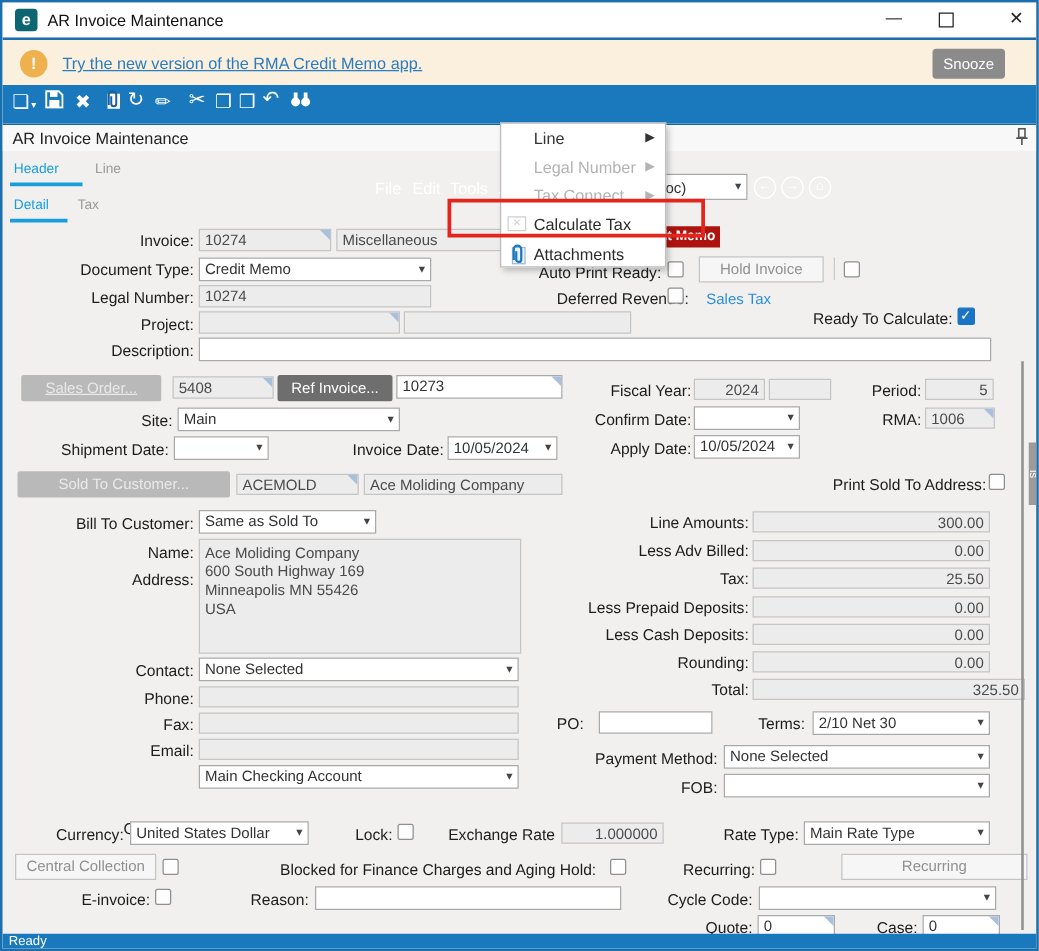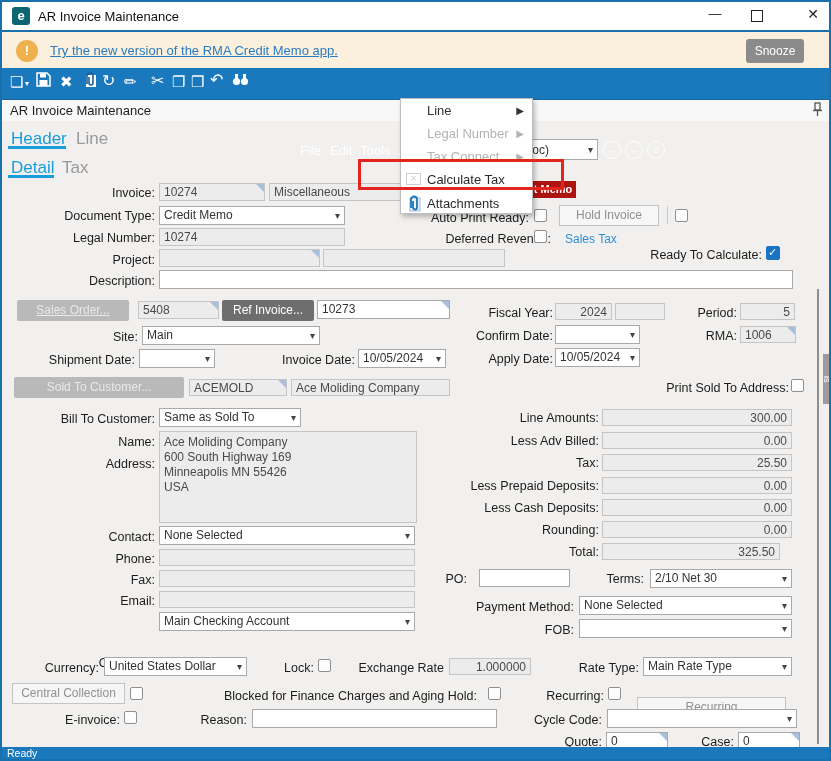--- a/index.html
+++ b/index.html
@@ -23,21 +23,21 @@
   .graybtn { position:absolute; background:#b9b9b9; color:#e9e9e9; font-size:12px; text-align:center;
              border:none; border-radius:2px; line-height:21px; }
   .darkbtn { position:absolute; background:#6e6e6e; color:#fff; font-size:12px; text-align:center;
              border:none; border-radius:2px; line-height:21px; }
   .litebtn { position:absolute; background:#f6f6f6; color:#909090; font-size:12px; text-align:center;
              border:1px solid #c4c4c4; line-height:19px; }
   .tbicon { position:absolute; color:#fff; font-size:15px; line-height:18px; cursor:default; }
   .tbmenu { position:absolute; color:#fff; font-size:13px; top:75px; }
   .navcirc { position:absolute; width:18px; height:18px; border:1.5px solid #fff; border-radius:50%;
              color:#fff; font-size:11px; text-align:center; line-height:15px; }
-  .tab1 { position:absolute; font-size:17px;text-align:center; }
+  .tab1 { position:absolute; font-size:11px;text-align:center; }
   .tabu { position:absolute; height:3px; background:#199ddb; }
   .menuitem { position:absolute; left:0; width:100%; font-size:13px; line-height:23px; }
   .mlabel { position:absolute; left:26px; top:0; }
   .marrow { position:absolute; right:8px; top:0; font-size:10px; }
 </style>
 </head>
 <body>
 
 <div id="app">
 
@@ -206,21 +206,21 @@
   <div class="fld ro rt" style="left:600px;top:430px;width:190px;height:17px;">0.00</div>
   <div class="lbl" style="left:430px;top:454px;width:167px;">Tax:</div>
   <div class="fld ro rt" style="left:600px;top:452px;width:190px;height:17px;">25.50</div>
   <div class="lbl" style="left:430px;top:477px;width:167px;">Less Prepaid Deposits:</div>
   <div class="fld ro rt" style="left:600px;top:475px;width:190px;height:17px;">0.00</div>
   <div class="lbl" style="left:430px;top:499px;width:167px;">Less Cash Deposits:</div>
   <div class="fld ro rt" style="left:600px;top:497px;width:190px;height:17px;">0.00</div>
   <div class="lbl" style="left:430px;top:521px;width:167px;">Rounding:</div>
   <div class="fld ro rt" style="left:600px;top:519px;width:190px;height:17px;">0.00</div>
   <div class="lbl" style="left:430px;top:543px;width:167px;">Total:</div>
-  <div class="fld ro rt" style="left:600px;top:541px;width:178px;height:17px;">325.50</div>
+  <div class="fld ro rt" style="left:600px;top:541px;width:218px;height:17px;">325.50</div>
 
   <div class="lbl" style="left:420px;top:570px;width:45px;">PO:</div>
   <div class="fld" style="left:477px;top:567px;width:91px;height:18px;"></div>
   <div class="lbl" style="left:560px;top:570px;width:82px;">Terms:</div>
   <div class="fld combo" style="left:648px;top:567px;width:142px;height:19px;">2/10 Net 30</div>
   <div class="lbl" style="left:430px;top:598px;width:142px;">Payment Method:</div>
   <div class="fld combo" style="left:577px;top:594px;width:213px;height:19px;">None Selected</div>
   <div class="lbl" style="left:430px;top:621px;width:142px;">FOB:</div>
   <div class="fld combo" style="left:577px;top:617px;width:213px;height:19px;"></div>
 
@@ -232,21 +232,21 @@
   <div class="fld ro rt" style="left:447px;top:656px;width:82px;height:17px;">1.000000</div>
   <div class="lbl" style="left:545px;top:659px;width:92px;">Rate Type:</div>
   <div class="fld combo" style="left:641px;top:655px;width:149px;height:19px;">Main Rate Type</div>
 
   <div class="litebtn" style="left:10px;top:681px;width:113px;height:21px;">Central Collection</div>
   <div class="chk" style="left:128px;top:685px;"></div>
   <div class="llbl" style="left:222px;top:687px;">Blocked for Finance Charges and Aging Hold:</div>
   <div class="chk" style="left:486px;top:685px;"></div>
   <div class="lbl" style="left:520px;top:687px;width:82px;">Recurring:</div>
   <div class="chk" style="left:606px;top:685px;"></div>
-  <div class="litebtn" style="left:635px;top:681px;width:149px;height:21px;margin-top:14px;">Recurring</div>
+  <div class="litebtn" style="left:671px;top:681px;width:149px;height:21px;">Recurring</div>
 
   <div class="lbl" style="left:40px;top:711px;width:78px;">E-invoice:</div>
   <div class="chk" style="left:122px;top:709px;"></div>
   <div class="lbl" style="left:180px;top:711px;width:65px;">Reason:</div>
   <div class="fld" style="left:250px;top:707px;width:245px;height:19px;"></div>
   <div class="lbl" style="left:510px;top:711px;width:90px;">Cycle Code:</div>
   <div class="fld combo" style="left:605px;top:707px;width:190px;height:19px;"></div>
 
   <div class="lbl" style="left:540px;top:733px;width:60px;">Quote:</div>
   <div class="fld tri" style="left:604px;top:730px;width:62px;height:17px;">0</div>

